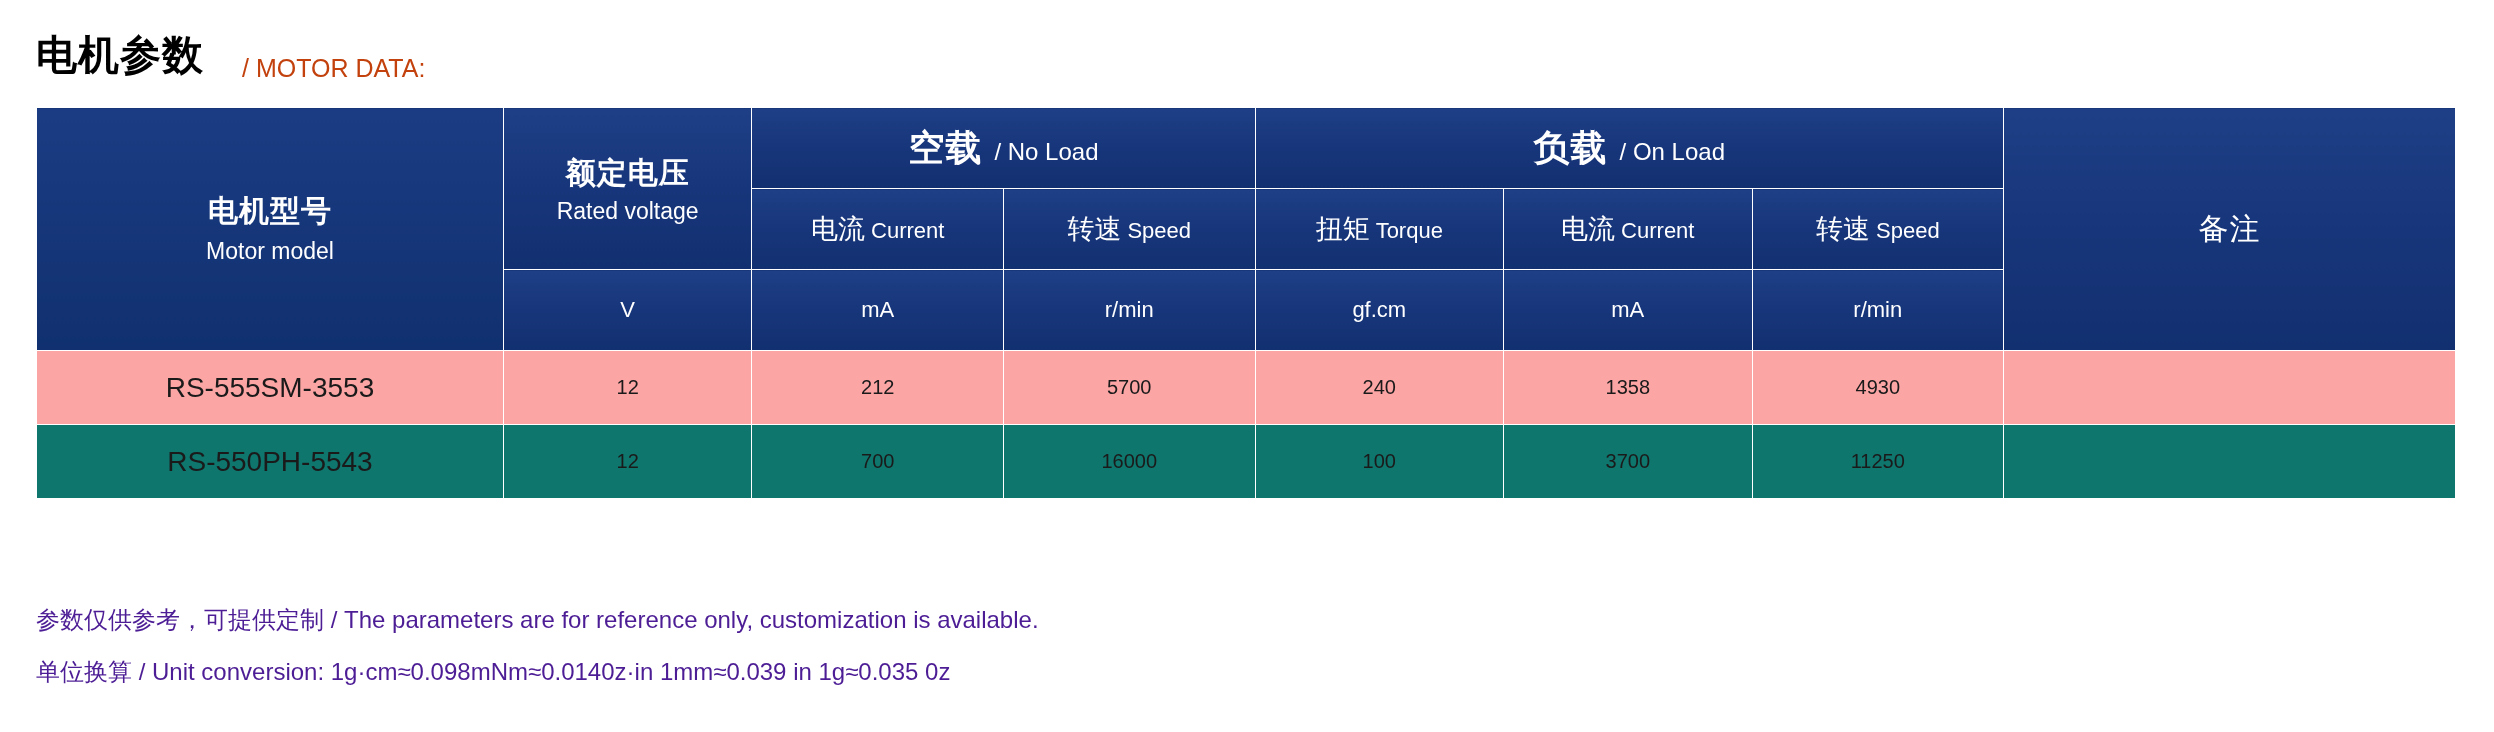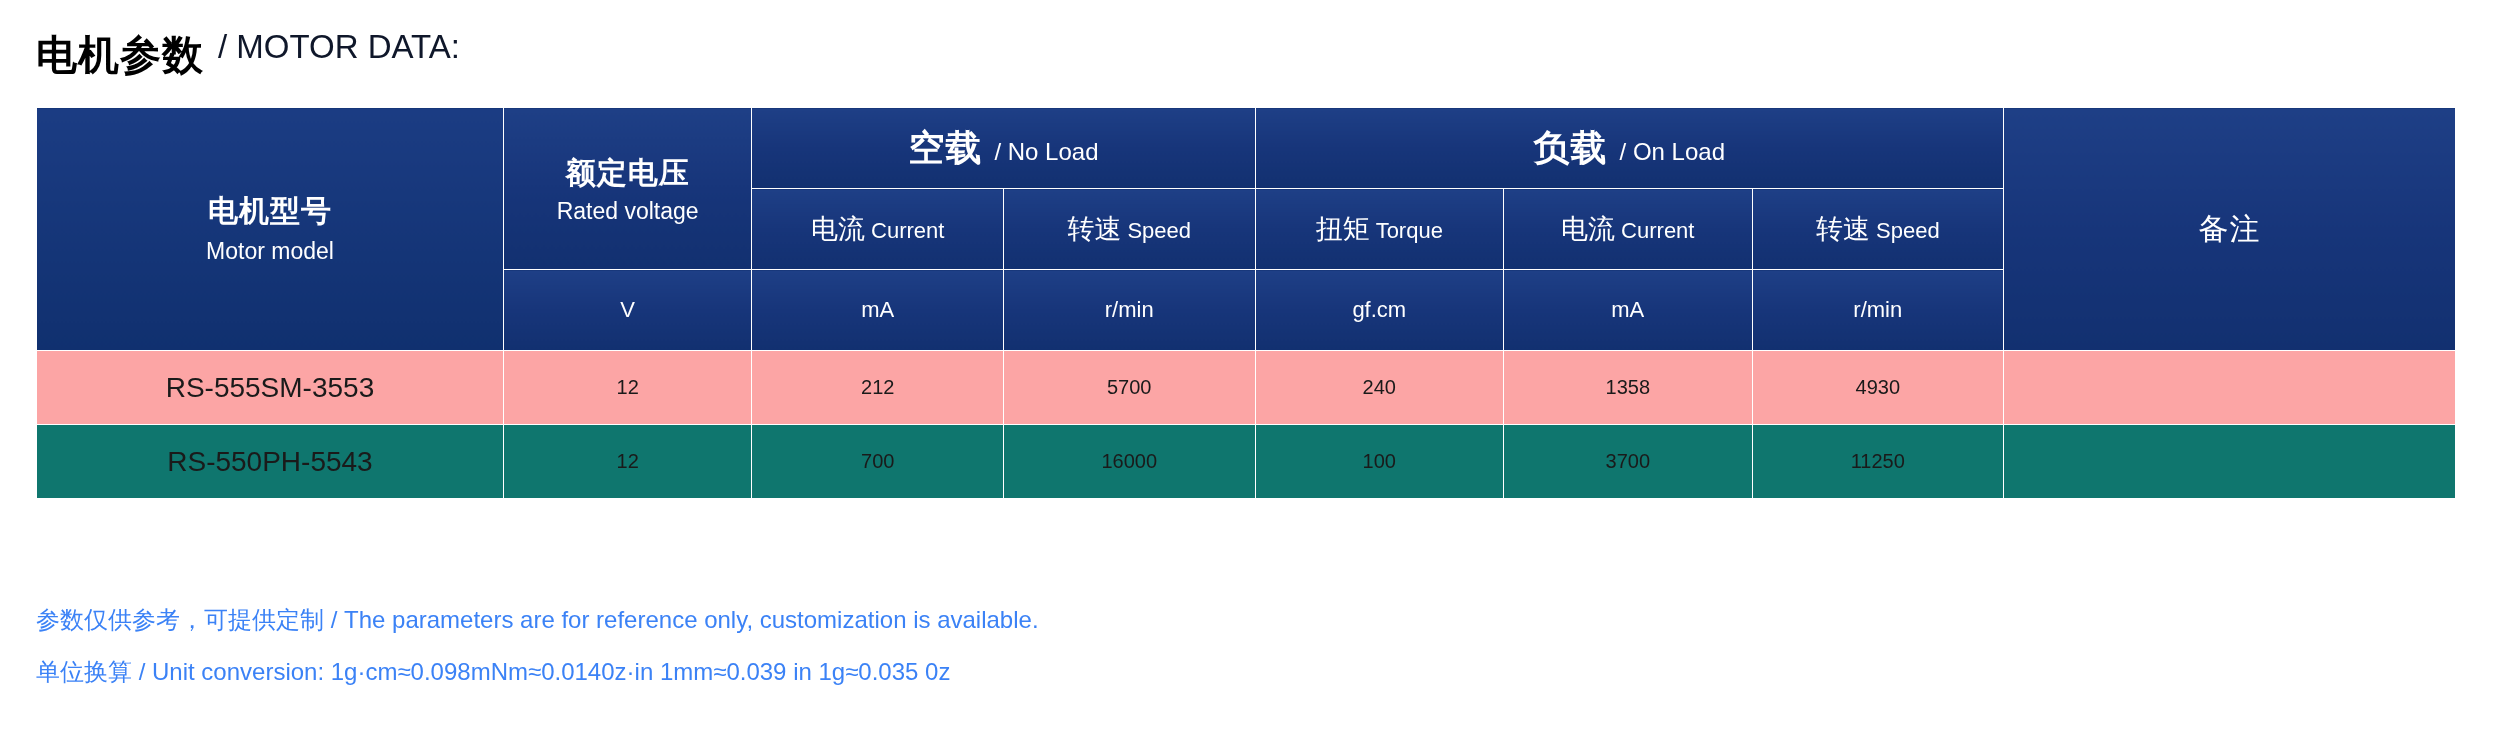--- a/index.html
+++ b/index.html
@@ -21,34 +21,34 @@
     box-sizing: border-box;
     padding: 0;
   }
 
   
   .title-row {
     position: absolute;
     left: 36px;
     top: 28px;
     display: flex;
-    align-items: flex-start;
-    white-space: nowrap;
+    align-items: flex-end;
+    white-space: nowrap;
+    gap: 38px;
   }
   .title-cn {
     font-size: 41px;
     font-weight: bold;
     letter-spacing: 1px;
     color: #000;
   }
   .title-en {
-    font-size: 33px;
-    font-weight: normal;
-    color: #0f172a;
-    margin-left: 14px;
+    font-size: 25px;
+    font-weight: normal;
+    color: #c2410c;
   }
 
   
   .table-wrap {
     position: absolute;
     left: 36px;
     top: 107px;
     width: 2420px;
   }
   table.motor {
@@ -154,21 +154,21 @@
   
   .notes {
     position: absolute;
     left: 36px;
     top: 608px;
     font-size: 0;
   }
   .note-line {
     font-size: 24px;
     line-height: 1.0;
-    color: #3b82f6;
+    color: #4c1d95;
     white-space: nowrap;
     margin-bottom: 28px;
   }
   .note-line:last-child { margin-bottom: 0; }
 </style>
 </head>
 <body>
 
 <div class="page">
 

